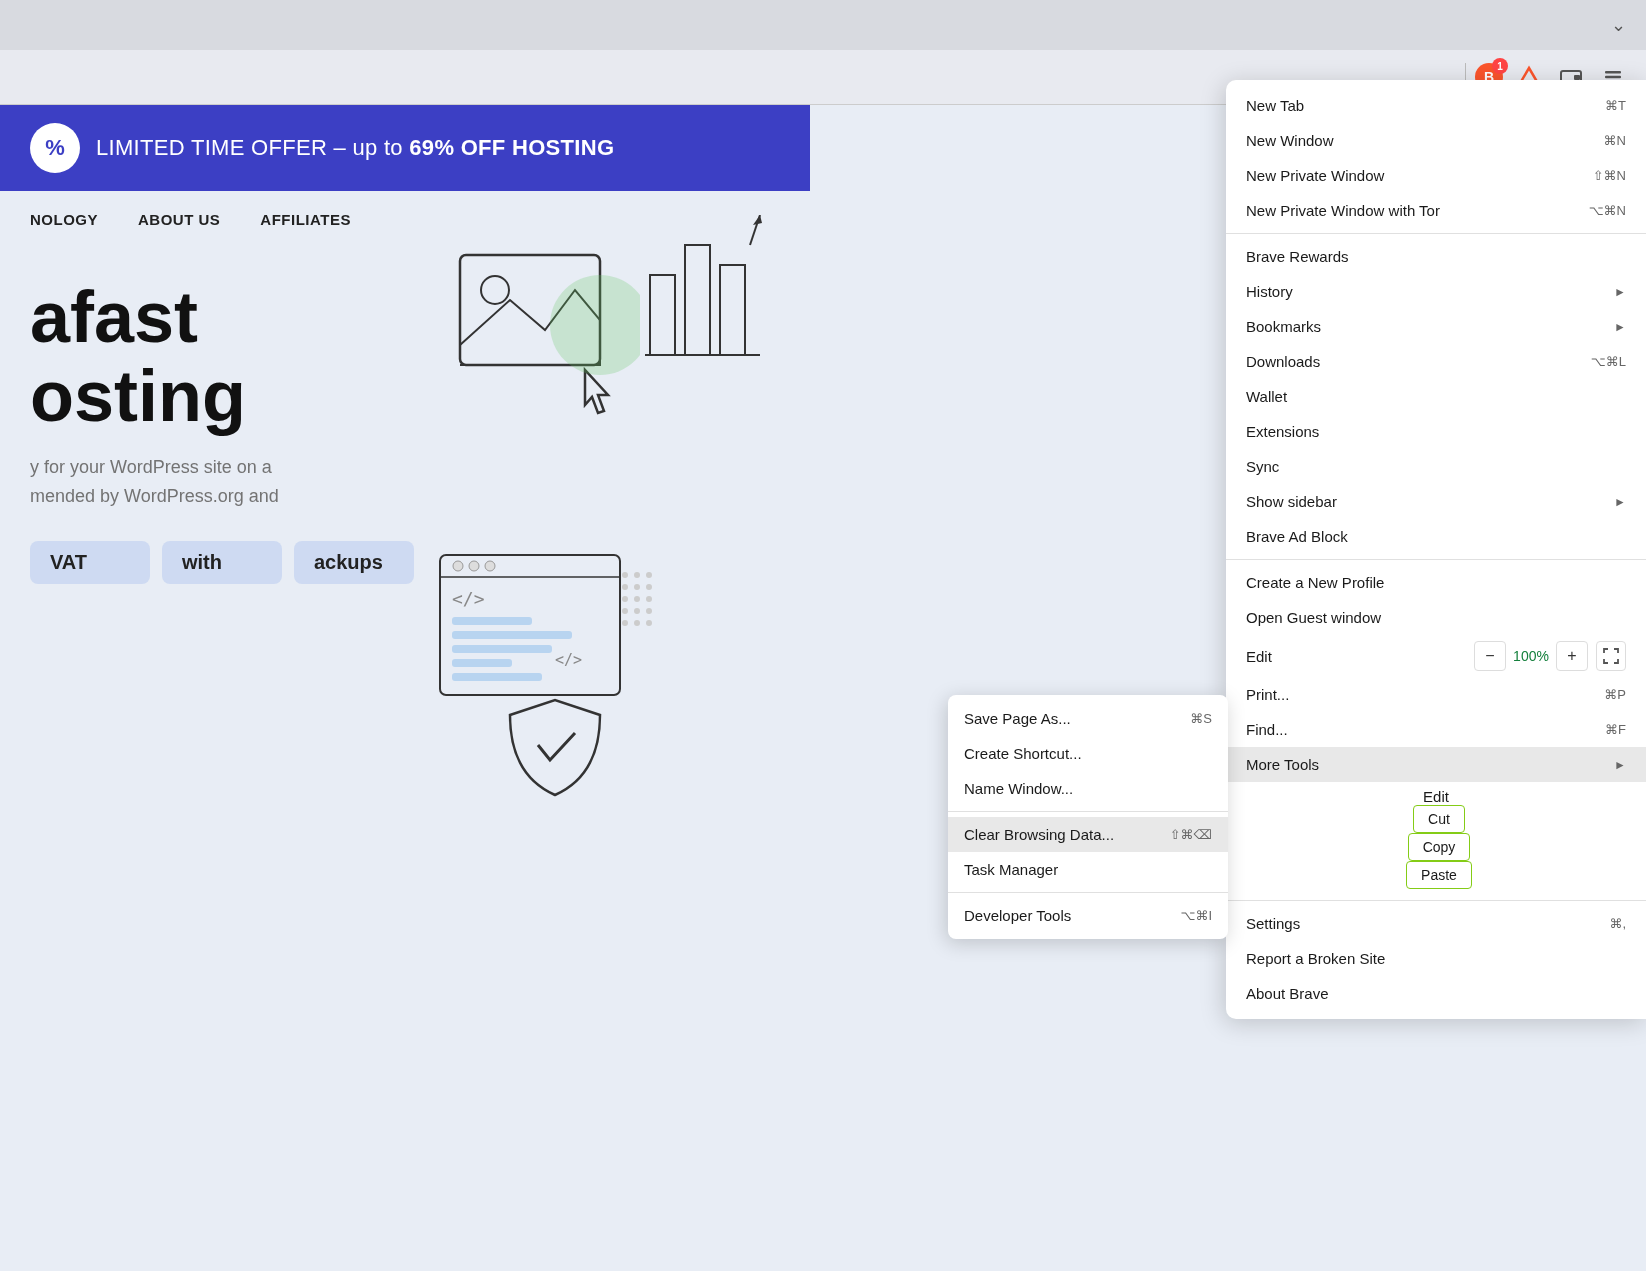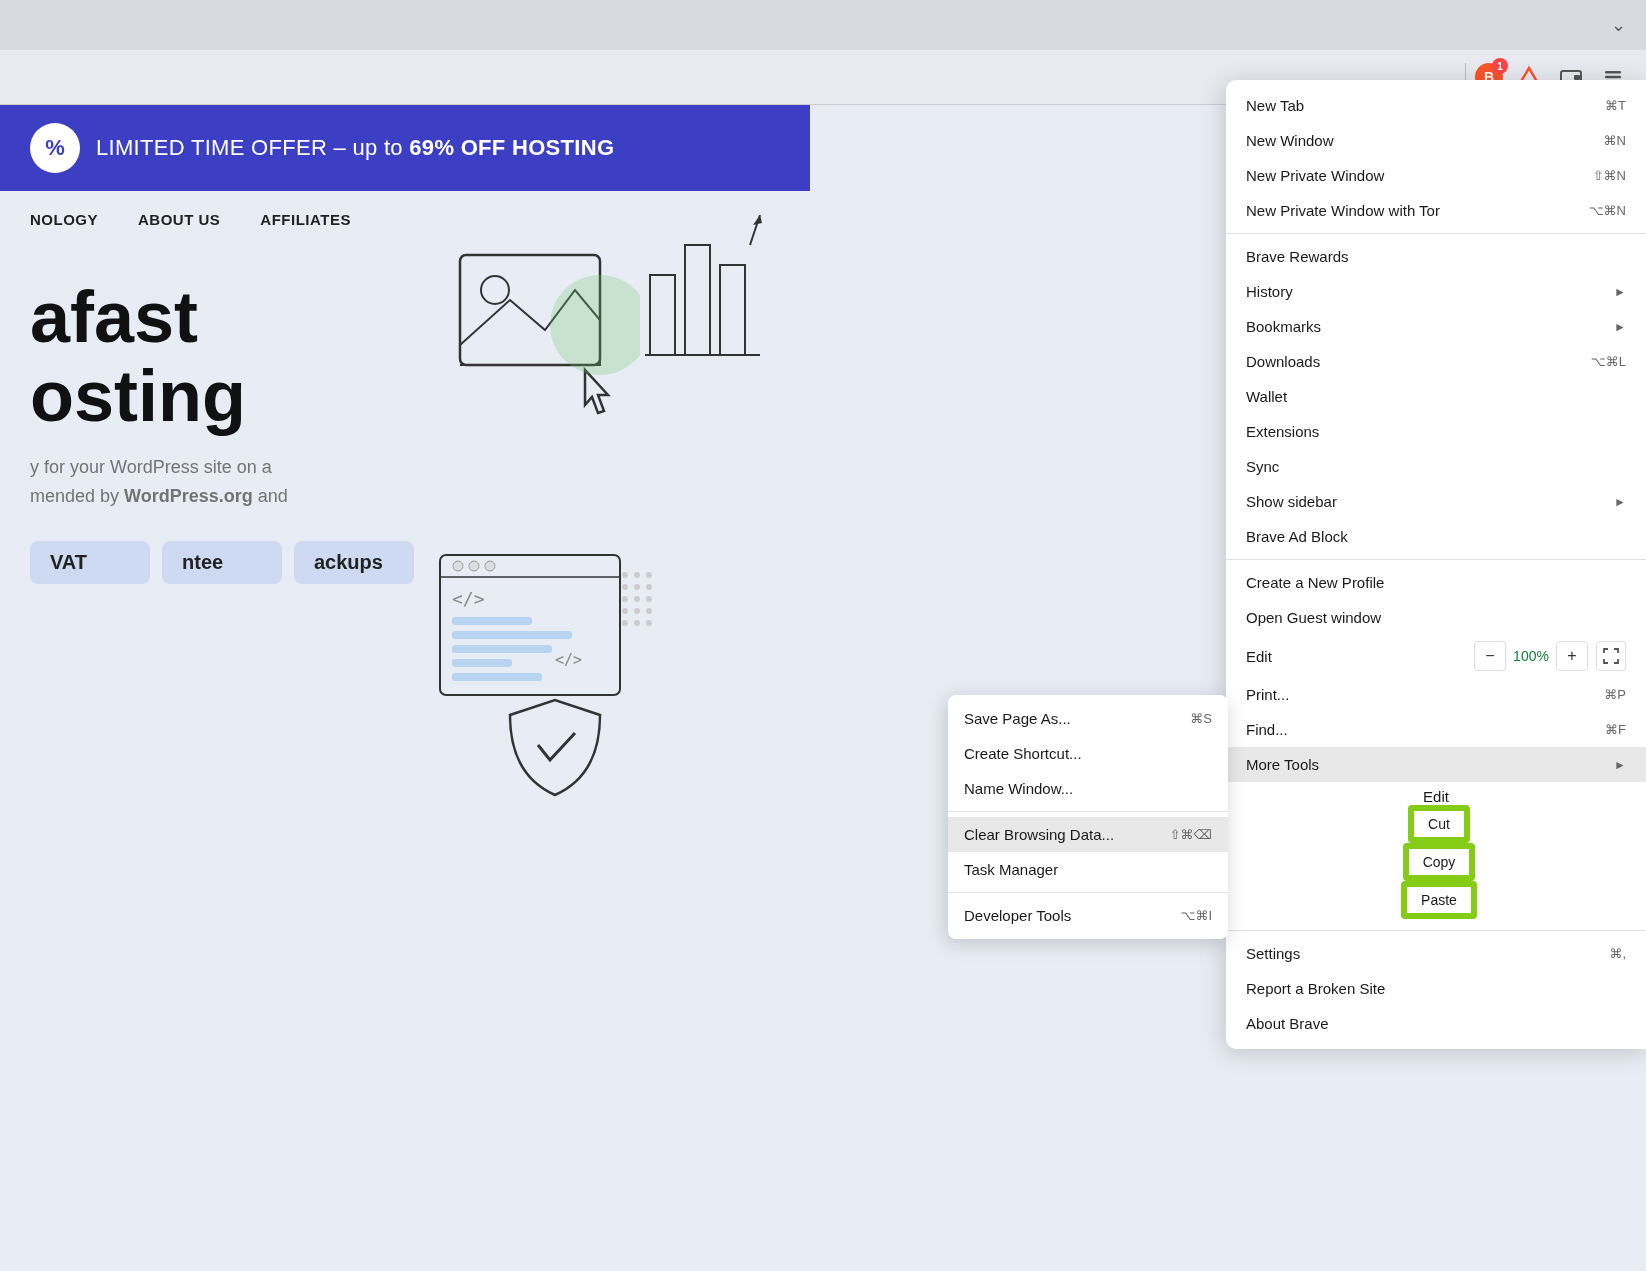--- a/index.html
+++ b/index.html
@@ -142,21 +142,21 @@
     }
 
     .hero-sub {
       font-size: 18px;
       color: #737373;
       margin-top: 17px;
       line-height: 1.6;
     }
 
     .hero-sub strong {
-      font-weight: 700;
+      font-weight: 400;
     }
 
     .badges {
       margin-top: 30px;
       display: flex;
       flex-direction: row;
       gap: 12px;
     }
 
     .badge {
@@ -287,21 +287,21 @@
     }
 
     .edit-label {
       font-size: 15px;
       color: #1a1a1a;
       flex: 1;
     }
 
     .edit-btn {
       padding: 5px 14px;
-      border: 6px solid #84cc16;
+      border: 1px solid #84cc16;
       background: white;
       cursor: pointer;
       font-size: 14px;
       color: #1a1a1a;
       border-radius: 4px;
       margin-left: 6px;
     }
 
     
     .more-tools-menu {
@@ -406,21 +406,21 @@
   <div class="hero-section">
     <div class="hero-title">
       afast<br>osting
     </div>
     <div class="hero-sub">
       y for your WordPress site on a<br>
       mended by <strong>WordPress.org</strong> and
     </div>
     <div class="badges">
       <span class="badge">VAT</span>
-      <span class="badge">ntee</span>
+      <span class="badge">with</span>
       <span class="badge">ackups</span>
     </div>
   </div>
 
   <svg style="position:absolute;top:130px;left:440px;" width="200" height="180" viewBox="0 0 200 180">
     <rect x="20" y="20" width="140" height="110" rx="6" fill="none" stroke="#333" stroke-width="2.5"></rect>
     <circle cx="55" cy="55" r="14" fill="none" stroke="#333" stroke-width="2"></circle>
     <polyline points="20,110 70,65 105,95 135,55 160,85 160,130 20,130" fill="none" stroke="#333" stroke-width="2"></polyline>
 
     <polygon points="145,135 145,170 152,162 158,178 164,176 158,160 168,160" fill="none" stroke="#333" stroke-width="2.5"></polygon>

